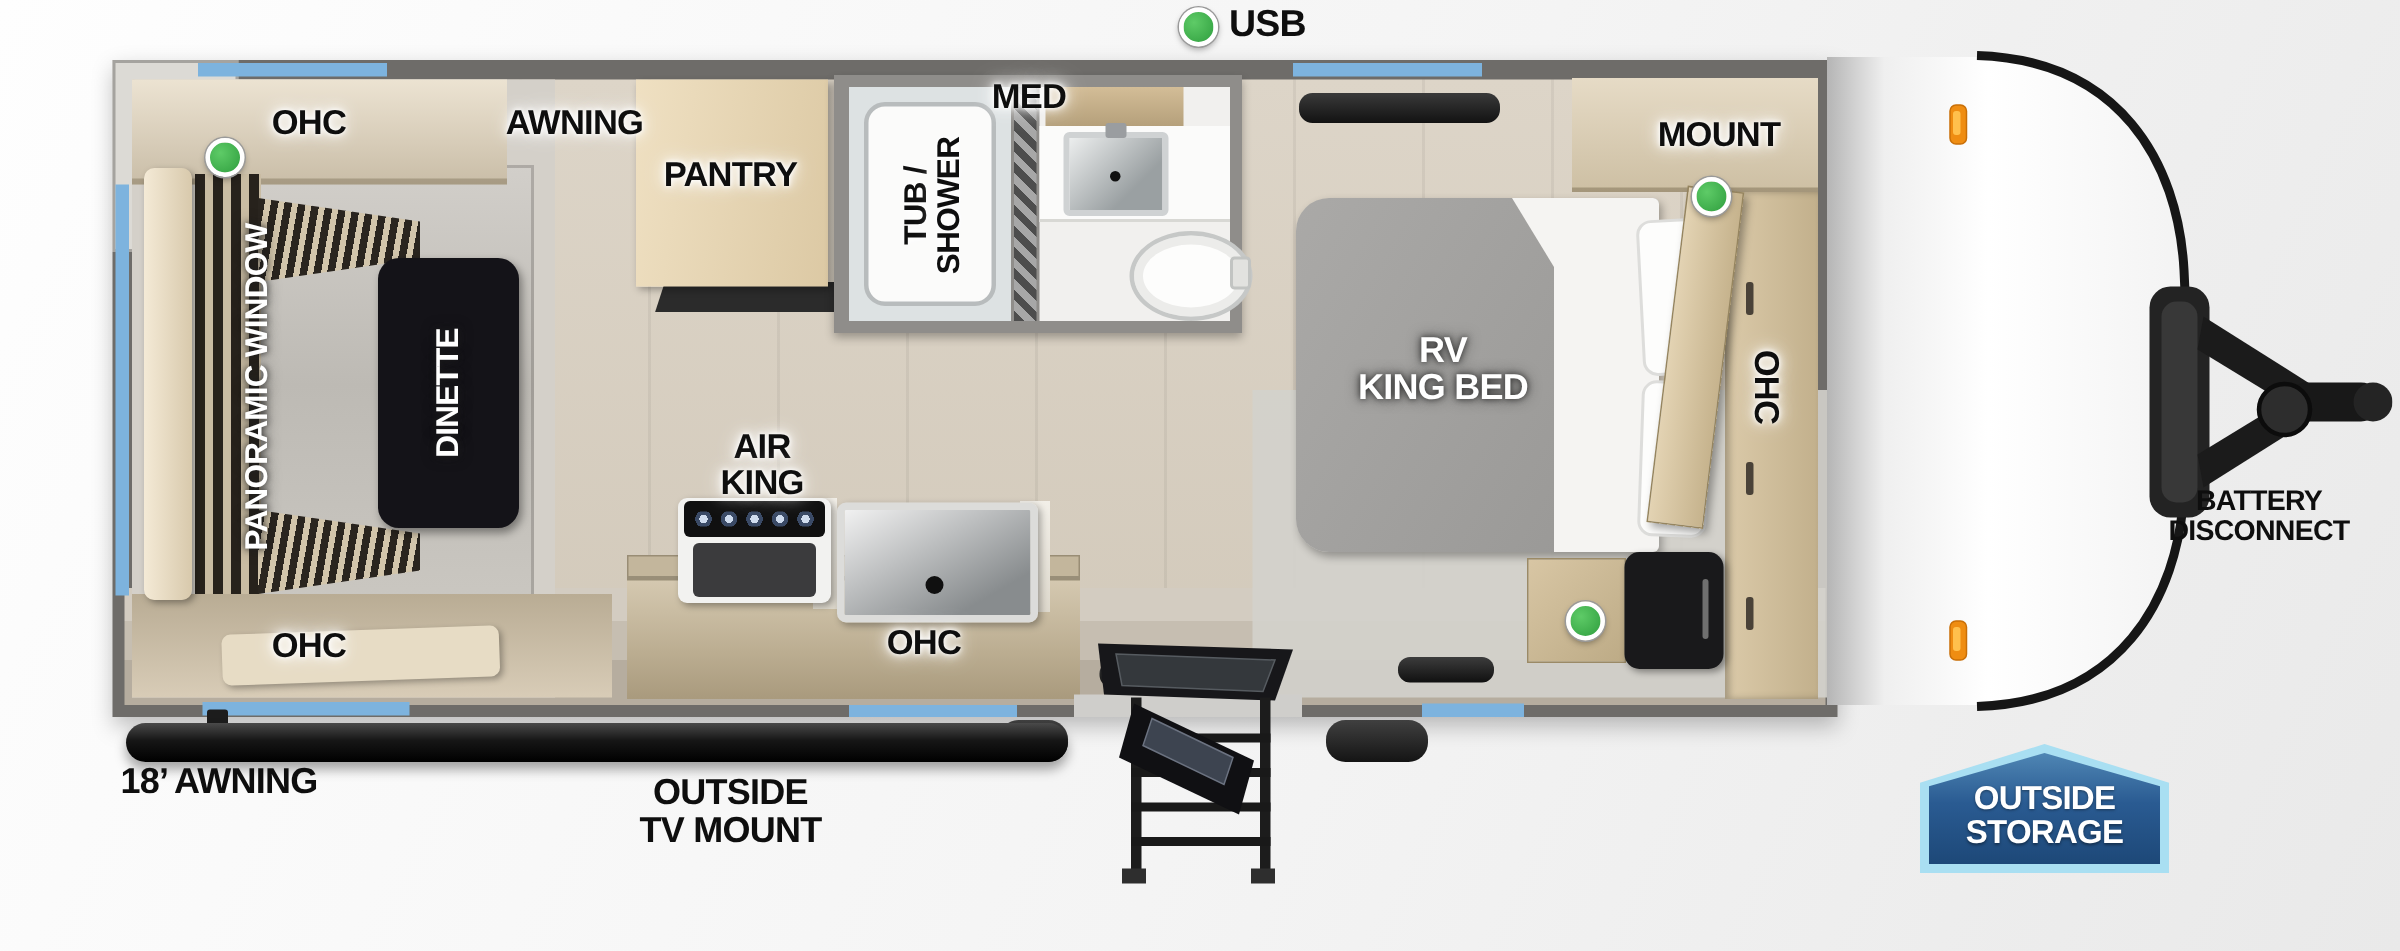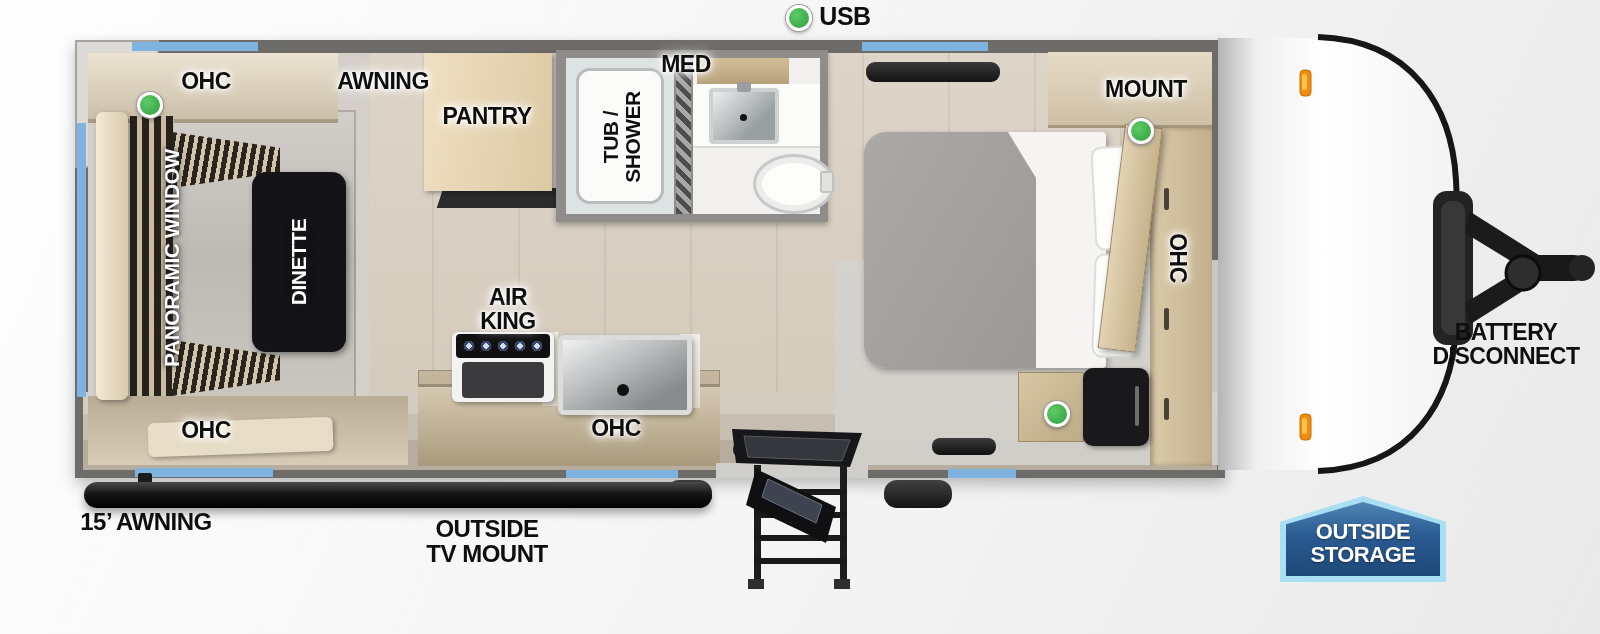--- a/index.html
+++ b/index.html
@@ -286,25 +286,27 @@
   <div class="lbl light ccw" style="left:299px;top:262px;font-size:21px;">DINETTE</div>
   <div class="lbl" style="left:383px;top:82px;">AWNING</div>
   <div class="lbl" style="left:487px;top:117px;">PANTRY</div>
   <div class="lbl ccw" style="left:622px;top:137px;font-size:21px;">TUB /
 SHOWER</div>
   <div class="lbl" style="left:686px;top:65px;">MED</div>
   <div class="lbl" style="left:508px;top:310px;">AIR
 KING</div>
   <div class="lbl" style="left:616px;top:429px;">OHC</div>
   <div class="lbl" style="left:1146px;top:90px;">MOUNT</div>
+  <div class="lbl light" style="left:962px;top:247px;font-size:24px;">RV
+KING BED</div>
   <div class="lbl cw" style="left:1177px;top:258px;">OHC</div>
-  <div class="lbl plain" style="left:146px;top:522px;font-size:24px;white-space:nowrap;">15’ AWNING</div>
+  <div class="lbl plain" style="left:146px;top:522px;font-size:24px;white-space:nowrap;">18’ AWNING</div>
   <div class="lbl plain" style="left:487px;top:542px;font-size:24px;">OUTSIDE
 TV MOUNT</div>
-  <div class="lbl plain" style="left:1506px;top:345px;font-size:23px;">BATTERY
+  <div class="lbl plain" style="left:1506px;top:345px;font-size:19px;">BATTERY
 DISCONNECT</div>
 
   <div class="abs badge">
     <div class="badge-inner">
       <div class="badge-text">OUTSIDE
 STORAGE</div>
     </div>
   </div>
 
 </div>

